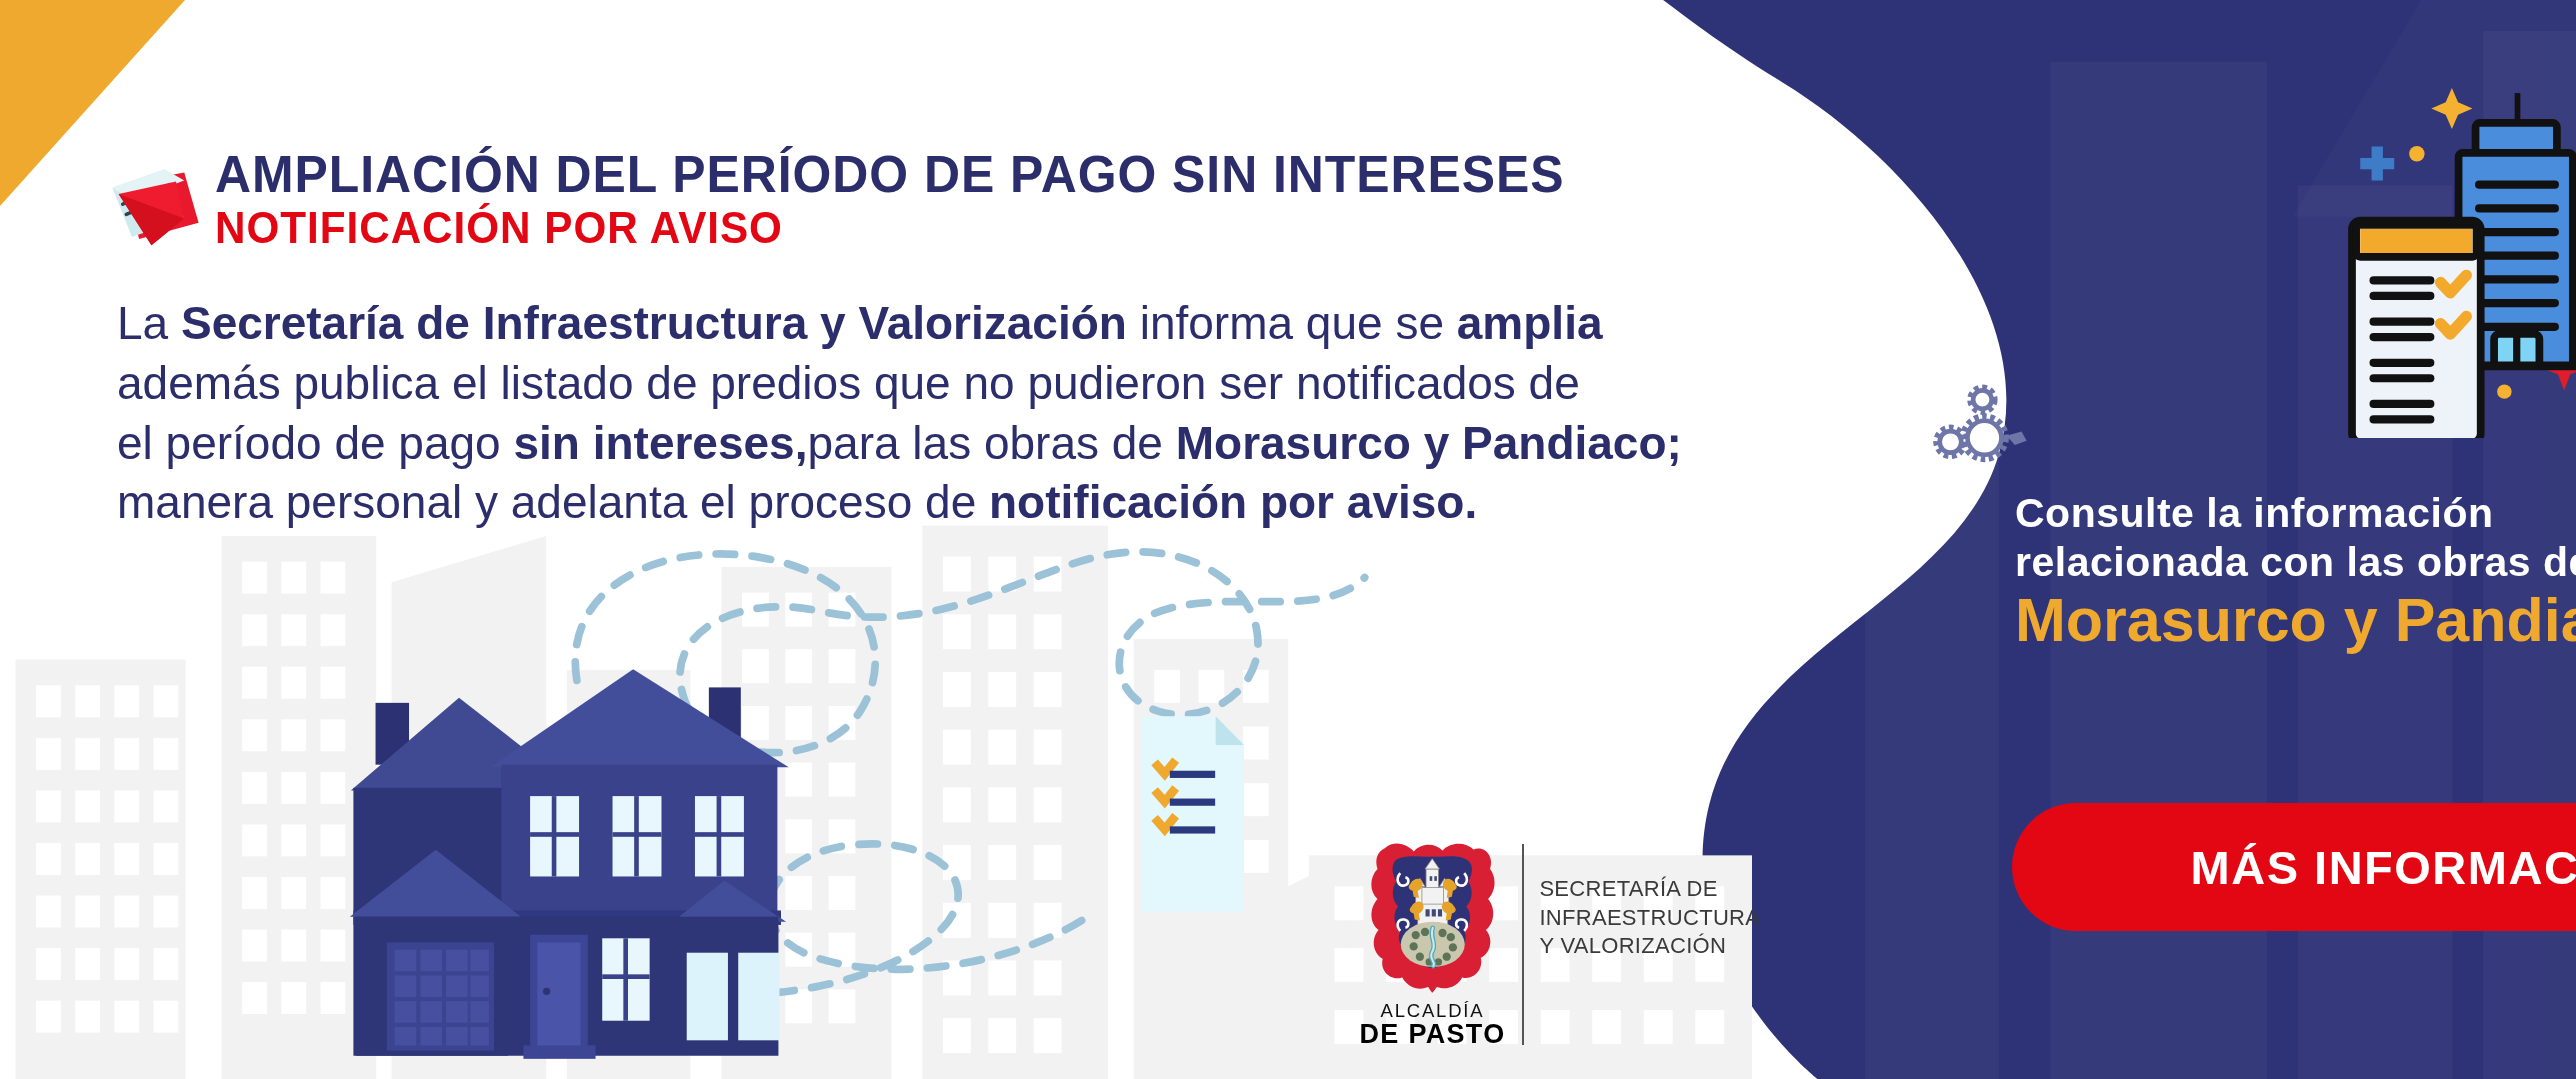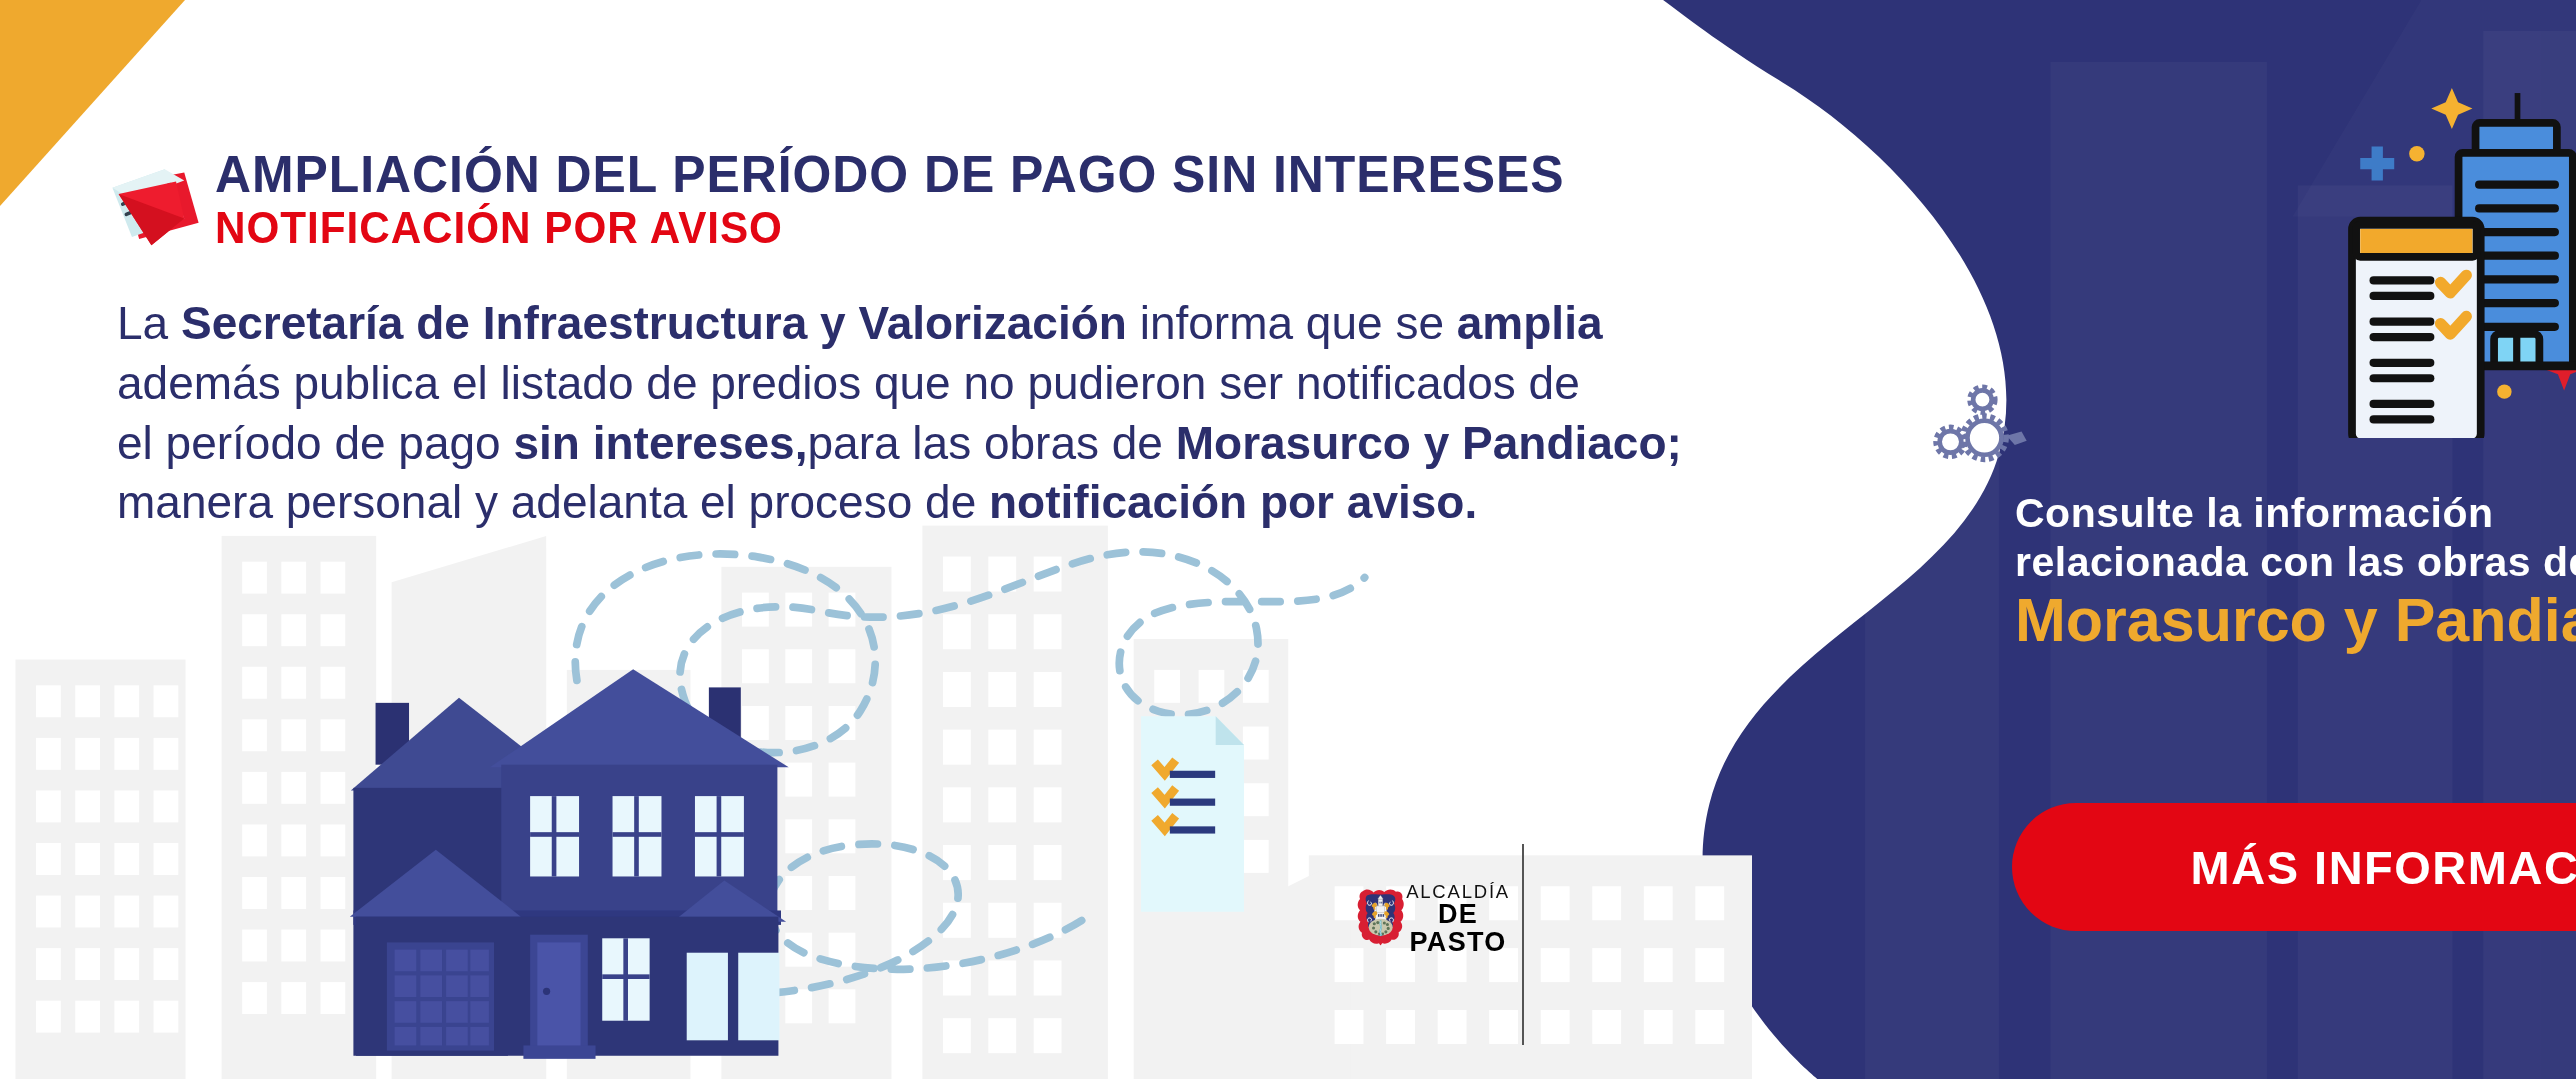--- a/index.html
+++ b/index.html
@@ -68,21 +68,21 @@
 
   
   .checklist-paper{position:absolute;left:1141px;top:716px;width:103px;height:196px;z-index:5;}
   .checklist-paper svg{display:block;width:100%;height:100%;}
 
   
   .logo-lockup{
     position:absolute;left:1355px;top:837px;width:443px;height:227px;z-index:6;
     display:flex;align-items:flex-start;
   }
-  .crest-col{width:155px;display:flex;flex-direction:row;align-items:center;}
+  .crest-col{width:155px;display:flex;flex-direction:column;align-items:center;}
   .crest-svg{width:137px;height:160px;display:block;}
   .crest-wordmark{margin-top:5.2px;text-align:center;line-height:1.02;}
   .crest-word-1{font-size:18.5px;letter-spacing:1.8px;color:#111;font-weight:400;}
   .crest-word-2{font-size:27px;letter-spacing:1.3px;color:#000;font-weight:700;}
   .logo-divider{width:1.5px;background:#555;height:201px;margin:7.2px 15.5px 0 12.4px;}
   .secretaria-text{
     margin-top:38px;color:#3a3a3a;font-size:22px;line-height:1.30;
     font-family:"Liberation Sans", sans-serif;letter-spacing:0.3px;
   }
   .secretaria-text .sl{display:block;white-space:nowrap;}
@@ -540,20 +540,25 @@
         <path d="M133,176 C126,196 142,206 132,222 C124,236 140,242 134,250" fill="none" stroke="#CDE9F0" stroke-width="4" stroke-linecap="round"></path>
 
         <path d="M108,262 C120,286 132,302 132,302 C132,302 146,286 158,262 Z" fill="#D81F33"></path>
       </svg>
       <div class="crest-wordmark">
         <div class="crest-word-1">ALCALDÍA</div>
         <div class="crest-word-2">DE PASTO</div>
       </div>
     </div>
     <div class="logo-divider"></div>
+    <div class="secretaria-text">
+      <span class="sl">SECRETARÍA DE</span>
+      <span class="sl">INFRAESTRUCTURA</span>
+      <span class="sl">Y VALORIZACIÓN</span>
+    </div>
   </div>
 
   <div class="gears-decoration">
     <svg viewBox="0 0 270 190" xmlns="http://www.w3.org/2000/svg">
       <g fill="none" stroke="#6E76A8" stroke-width="11" stroke-dasharray="9 7">
         <circle cx="133" cy="112" r="42"></circle>
         <circle cx="67" cy="120" r="28"></circle>
         <circle cx="129" cy="38" r="24"></circle>
       </g>
       <g fill="none" stroke="#6E76A8" stroke-width="9">

